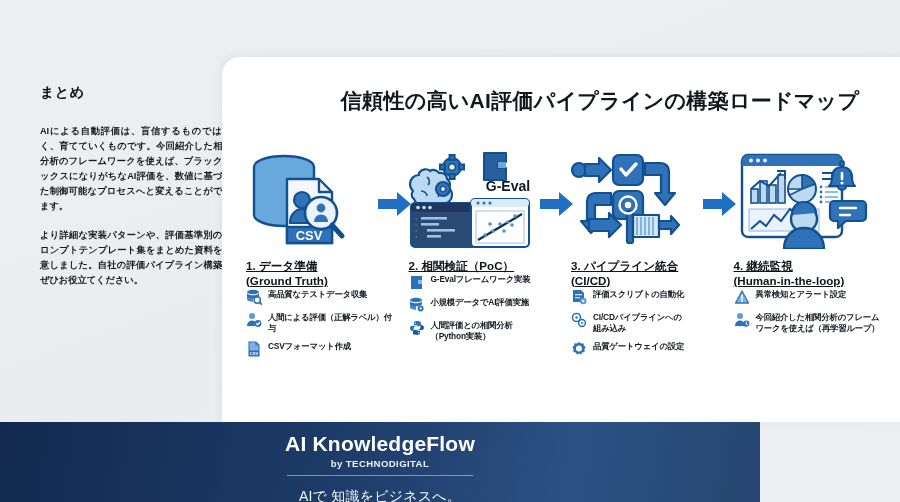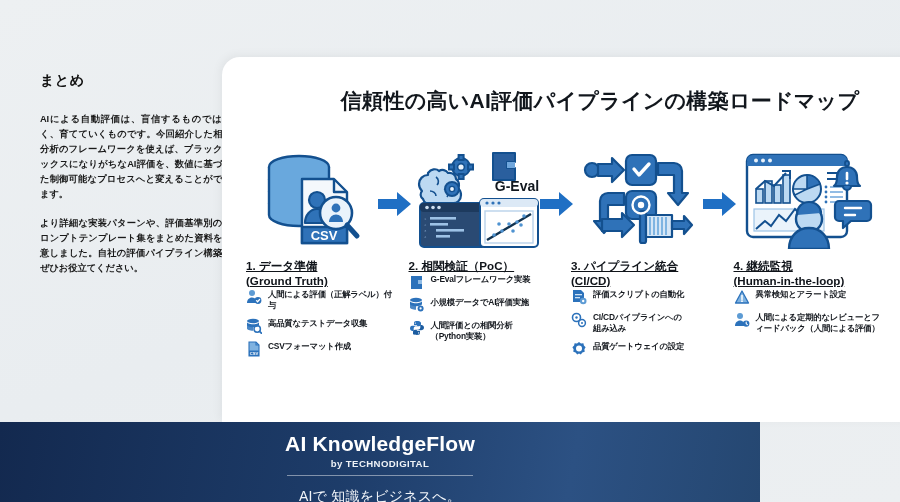--- a/index.html
+++ b/index.html
@@ -10,21 +10,21 @@
     overflow: hidden;
   }
   #page {
     position: relative;
     width: 900px; height: 502px;
     background: linear-gradient(160deg,#edf0f2 0%, #e9edf0 50%, #eceff1 100%);
   }
 
   
   #sidebar {
-    position: absolute; left: 0; top: 0;
+    position: absolute; left: 0; top: 12px;
     width: 254px; height: 422px;
     padding: 72px 22px 0 40px;
   }
   #sidebar h2 {
     font-size: 14px; font-weight: bold; color: #111;
     letter-spacing: .5px; margin-bottom: 22px;
   }
   #sidebar .para {
     font-size: 9.3px; line-height: 1.62; color: #1a1a1a;
     font-weight: bold; margin-bottom: 14px;
@@ -49,21 +49,21 @@
   
   #steps {
     position: absolute; left: 14px; top: 84px;
     width: 650px; height: 262px;
     display: flex;
   }
   .step { position: relative; width: 25%; padding: 0 6px; }
 
   .art {
     height: 112px;
-    display: flex; align-items: center; justify-content: center;
+    display: flex; align-items: center; 
     position: relative;
   }
   .art svg { display: block; }
 
   .arrow {
     position: absolute; top: 50px; width: 34px; height: 26px;
     right: -19px; z-index: 5;
   }
   .arrow svg { display:block; }
 
@@ -150,41 +150,41 @@
               <path d="M0 8h19V1l14 12-14 12v-7H0z" fill="#1f6fc4"></path>
             </svg>
           </div>
         </div>
         <div class="step-title">1. データ準備
 (Ground Truth)</div>
         <div class="bullets">
           <div class="bullet">
             <span class="bicon">
               <svg width="16" height="16" viewBox="0 0 16 16">
-                <circle cx="6" cy="4" r="3" fill="#5d9bd4"></circle>
-                <path d="M1 14c0-3.1 2.2-5.4 5-5.4s5 2.3 5 5.4z" fill="#2c72bb"></path>
-                <circle cx="12" cy="11.5" r="3.4" fill="#2c72bb"></circle>
-                <path d="M10.5 11.6l1.1 1.1 2-2.2" stroke="#fff" stroke-width="1.3" fill="none" stroke-linecap="round"></path>
-              </svg>
-            </span>
-            <span class="btext">人間による評価（正解ラベル）付与</span>
-          </div>
-          <div class="bullet">
-            <span class="bicon">
-              <svg width="16" height="16" viewBox="0 0 16 16">
                 <g fill="#2c72bb">
                     <ellipse cx="7" cy="3" rx="6" ry="2.2"></ellipse>
                     <path d="M1 4v3c0 1.2 2.7 2.2 6 2.2s6-1 6-2.2V4c0 1.2-2.7 2.2-6 2.2S1 5.2 1 4z"></path>
                     <path d="M1 8v2.6c0 1.2 2.7 2.2 6 2.2V8c-3.3 0-6-1-6-2.6z" opacity=".85"></path>
                   </g>
                 <circle cx="11.2" cy="11" r="3.2" fill="none" stroke="#2c72bb" stroke-width="1.5"></circle>
                 <path d="M13.6 13.4l2 2" stroke="#2c72bb" stroke-width="1.7" stroke-linecap="round"></path>
               </svg>
             </span>
             <span class="btext">高品質なテストデータ収集</span>
+          </div>
+          <div class="bullet">
+            <span class="bicon">
+              <svg width="16" height="16" viewBox="0 0 16 16">
+                <circle cx="6" cy="4" r="3" fill="#5d9bd4"></circle>
+                <path d="M1 14c0-3.1 2.2-5.4 5-5.4s5 2.3 5 5.4z" fill="#2c72bb"></path>
+                <circle cx="12" cy="11.5" r="3.4" fill="#2c72bb"></circle>
+                <path d="M10.5 11.6l1.1 1.1 2-2.2" stroke="#fff" stroke-width="1.3" fill="none" stroke-linecap="round"></path>
+              </svg>
+            </span>
+            <span class="btext">人間による評価（正解ラベル）付与</span>
           </div>
           <div class="bullet">
             <span class="bicon">
               <svg width="16" height="16" viewBox="0 0 16 16">
                 <path d="M3 1h7l3 3v11H3z" fill="#7fb2e0" stroke="#2c72bb" stroke-width="1.1"></path>
                 <path d="M10 1v3h3" fill="none" stroke="#2c72bb" stroke-width="1.1"></path>
                 <rect x="3" y="9.5" width="10" height="5.5" fill="#2c72bb"></rect>
                 <text x="8" y="14" font-family="'Liberation Sans',sans-serif" font-size="4.2" font-weight="bold" fill="#fff" text-anchor="middle">CSV</text>
               </svg>
             </span>
@@ -443,21 +443,21 @@
           </div>
           <div class="bullet">
             <span class="bicon">
               <svg width="16" height="16" viewBox="0 0 16 16">
                 <circle cx="6" cy="4" r="3" fill="#5d9bd4"></circle>
                 <path d="M1 14c0-3.1 2.2-5.4 5-5.4s5 2.3 5 5.4z" fill="#2c72bb"></path>
                 <circle cx="12.2" cy="11.6" r="3.2" fill="#2c72bb"></circle>
                 <path d="M12.2 10v1.8l1.2.8" stroke="#fff" stroke-width="1.1" fill="none" stroke-linecap="round"></path>
               </svg>
             </span>
-            <span class="btext">人間による定期的なレビューとフィードバック（人間による評価）</span>
+            <span class="btext">今回紹介した相関分析のフレームワークを使えば（再学習ループ）</span>
           </div>
         </div>
       </div>
 
     </div>
   </div>
 
   <div id="footer">
     <div class="brand">AI KnowledgeFlow</div>
     <div class="by">by TECHNODIGITAL</div>

